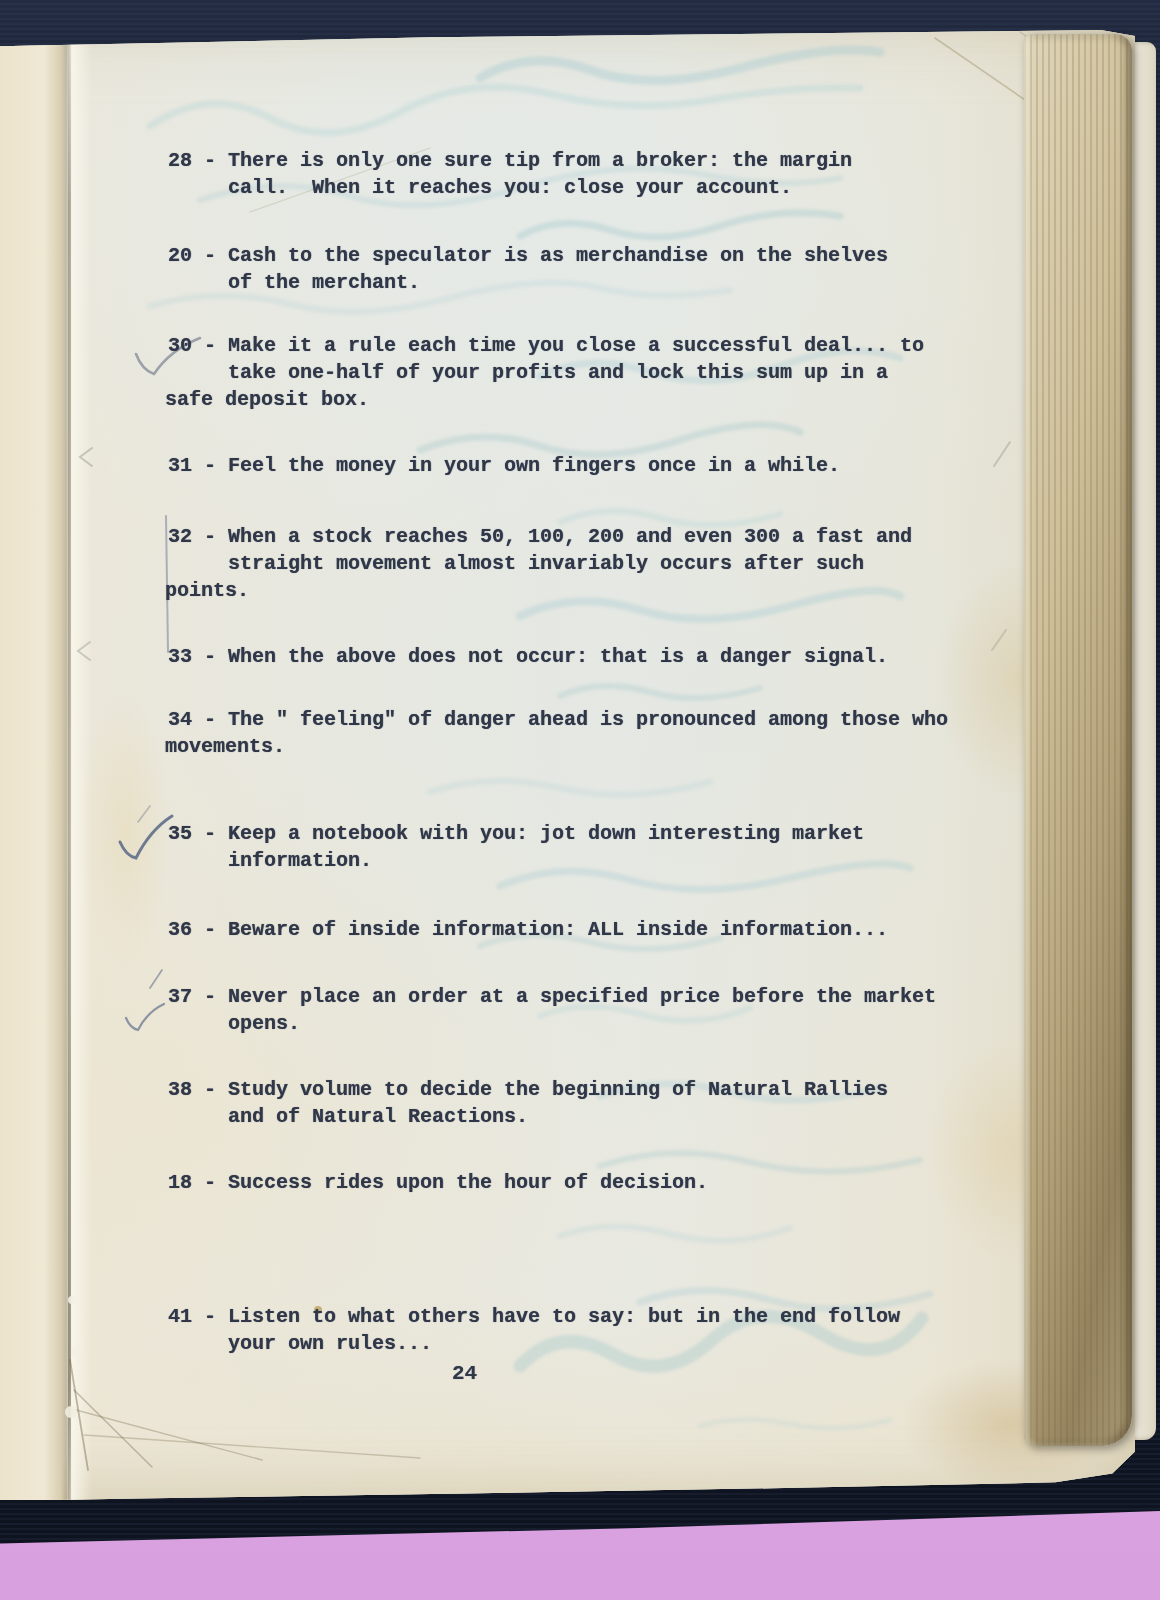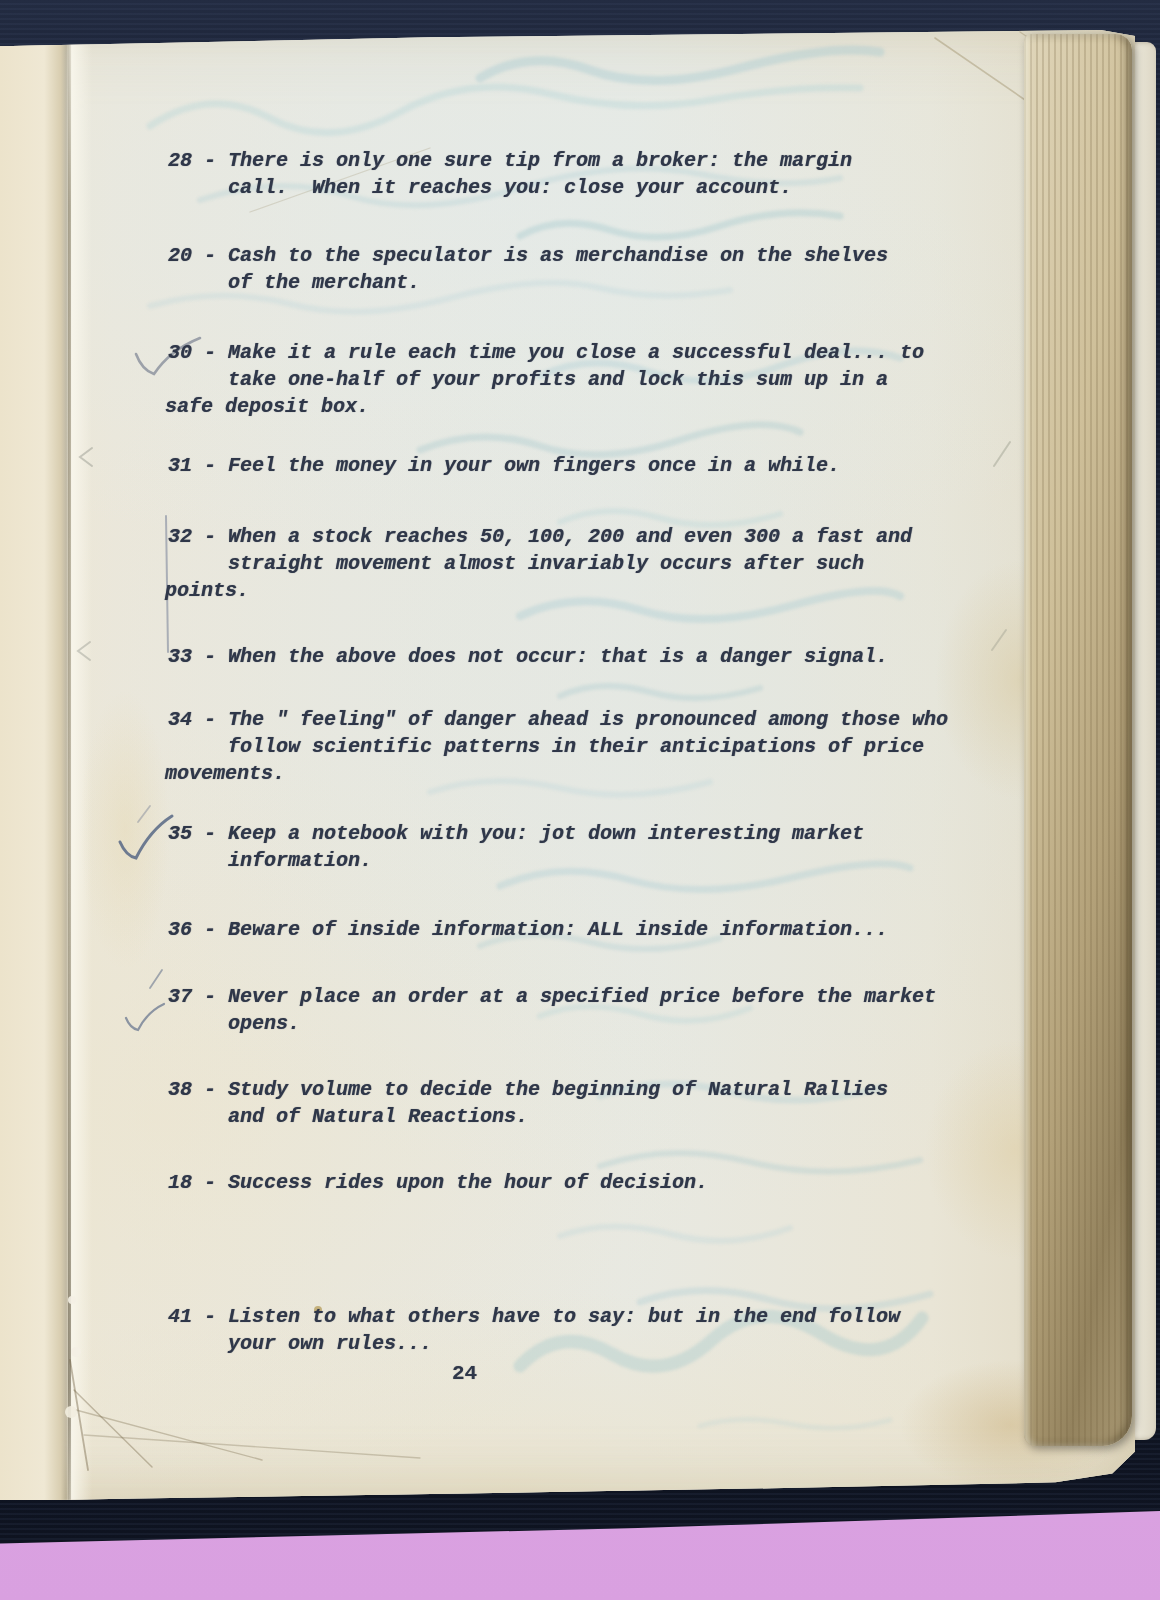--- a/index.html
+++ b/index.html
@@ -44,21 +44,21 @@
   
   .left-curl{position:absolute;left:0;top:0;bottom:0;width:92px;
      background:linear-gradient(90deg,#ece3cb 0%,#efe8d4 48%,#d8cdb0 66%,rgba(95,82,52,.30) 72%,rgba(250,248,238,.85) 78%,rgba(250,248,238,0) 100%);}
   .crease-core{position:absolute;left:68px;top:0;bottom:0;width:3px;
      background:linear-gradient(180deg,rgba(90,78,48,.05),rgba(90,78,48,.38) 12%,rgba(90,78,48,.3) 55%,rgba(60,50,28,.45) 92%,rgba(60,50,28,.2));
      filter:blur(.4px);}
 
   .stain{position:absolute;border-radius:50%;pointer-events:none;}
 
   
-  #items{position:absolute;left:0;top:0;width:1135px;height:1470px;font-style:italic;}
+  #items{position:absolute;left:0;top:0;width:1135px;height:1470px;}
   .item{position:absolute;left:168px;white-space:pre;color:#2f3749;font-weight:bold;
         font-size:20px;line-height:27px;letter-spacing:0;
         text-shadow:0 0 1px rgba(47,55,73,.55),.4px .4px 0 rgba(47,55,73,.3);}
   .num{display:inline-block;width:24px;}
   .sep{display:inline-block;width:36px;text-align:center;}
   .cont{padding-left:60px;}
   .overflow{padding-left:0;margin-left:-3px;}
   #pagenum{position:absolute;left:452px;top:1332px;font-size:21px;font-weight:bold;color:#2f3749;
         text-shadow:0 0 1px rgba(47,55,73,.55);}
 
@@ -135,25 +135,25 @@
         <path d="M92,418 l-12,9 l12,9" stroke="#9a9c92" stroke-width="2" opacity=".5"></path>
         <path d="M90,612 l-12,9 l12,9" stroke="#9a9c92" stroke-width="2" opacity=".45"></path>
         <path d="M1010,412 l-16,24" stroke="#8e9383" stroke-width="2" opacity=".4"></path>
         <path d="M1006,600 l-14,20" stroke="#8e9383" stroke-width="2" opacity=".35"></path>
       </g>
     </svg>
 
     <div id="items">
         <div class="item" style="top: 117px;"><div><span class="num">28</span><span class="sep">-</span><span>There is only one sure tip from a broker: the margin</span></div><div class="cont">call.  When it reaches you: close your account.</div></div>
         <div class="item" style="top: 212px;"><div><span class="num">20</span><span class="sep">-</span><span>Cash to the speculator is as merchandise on the shelves</span></div><div class="cont">of the merchant.</div></div>
-        <div class="item" style="top: 309px;"><div><span class="num">30</span><span class="sep">-</span><span>Make it a rule each time you close a successful deal... to</span></div><div class="cont">take one-half of your profits and lock this sum up in a</div><div class="overflow">safe deposit box.</div></div>
+        <div class="item" style="top: 302px;"><div><span class="num">30</span><span class="sep">-</span><span>Make it a rule each time you close a successful deal... to</span></div><div class="cont">take one-half of your profits and lock this sum up in a</div><div class="overflow">safe deposit box.</div></div>
         <div class="item" style="top: 422px;"><div><span class="num">31</span><span class="sep">-</span><span>Feel the money in your own fingers once in a while.</span></div></div>
         <div class="item" style="top: 493px;"><div><span class="num">32</span><span class="sep">-</span><span>When a stock reaches 50, 100, 200 and even 300 a fast and</span></div><div class="cont">straight movement almost invariably occurs after such</div><div class="overflow">points.</div></div>
         <div class="item" style="top: 613px;"><div><span class="num">33</span><span class="sep">-</span><span>When the above does not occur: that is a danger signal.</span></div></div>
-        <div class="item" style="top: 676px;"><div><span class="num">34</span><span class="sep">-</span><span>The " feeling" of danger ahead is pronounced among those who</span></div><div class="cont">follow scientific patterns in their anticipations of price</div><div class="overflow">movements.</div></div>
+        <div class="item" style="top: 676px;"><div><span class="num">34</span><span class="sep">-</span><span>The " feeling" of danger ahead is pronounced among those who</span></div><div class="overflow">movements.</div></div>
         <div class="item" style="top: 790px;"><div><span class="num">35</span><span class="sep">-</span><span>Keep a notebook with you: jot down interesting market</span></div><div class="cont">information.</div></div>
         <div class="item" style="top: 886px;"><div><span class="num">36</span><span class="sep">-</span><span>Beware of inside information: ALL inside information...</span></div></div>
         <div class="item" style="top: 953px;"><div><span class="num">37</span><span class="sep">-</span><span>Never place an order at a specified price before the market</span></div><div class="cont">opens.</div></div>
         <div class="item" style="top: 1046px;"><div><span class="num">38</span><span class="sep">-</span><span>Study volume to decide the beginning of Natural Rallies</span></div><div class="cont">and of Natural Reactions.</div></div>
         <div class="item" style="top: 1139px;"><div><span class="num">18</span><span class="sep">-</span><span>Success rides upon the hour of decision.</span></div></div>
         <div class="item" style="top: 1273px;"><div><span class="num">41</span><span class="sep">-</span><span>Listen to what others have to say: but in the end follow</span></div><div class="cont">your own rules...</div></div>
       </div>
 
     <div id="pagenum">24</div>
   </div>

